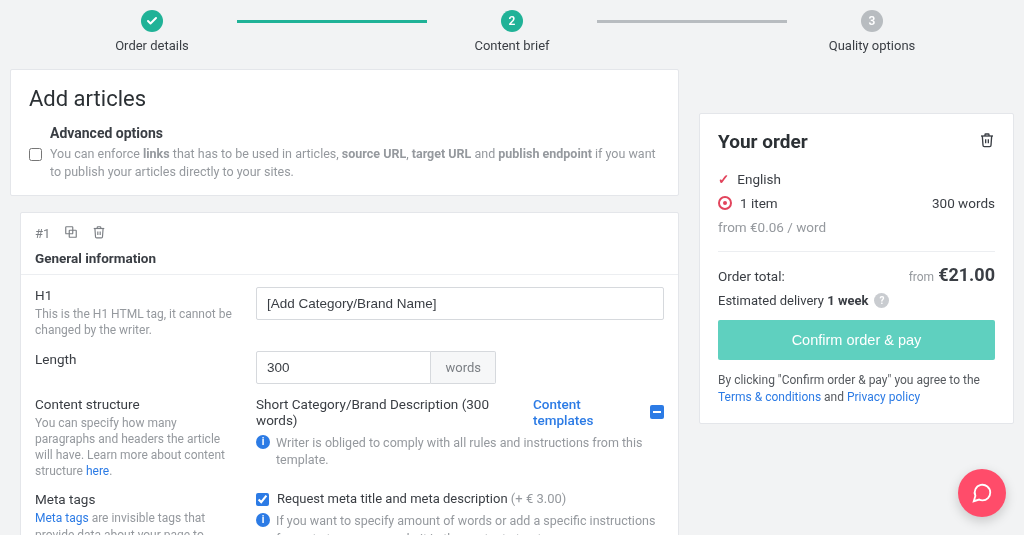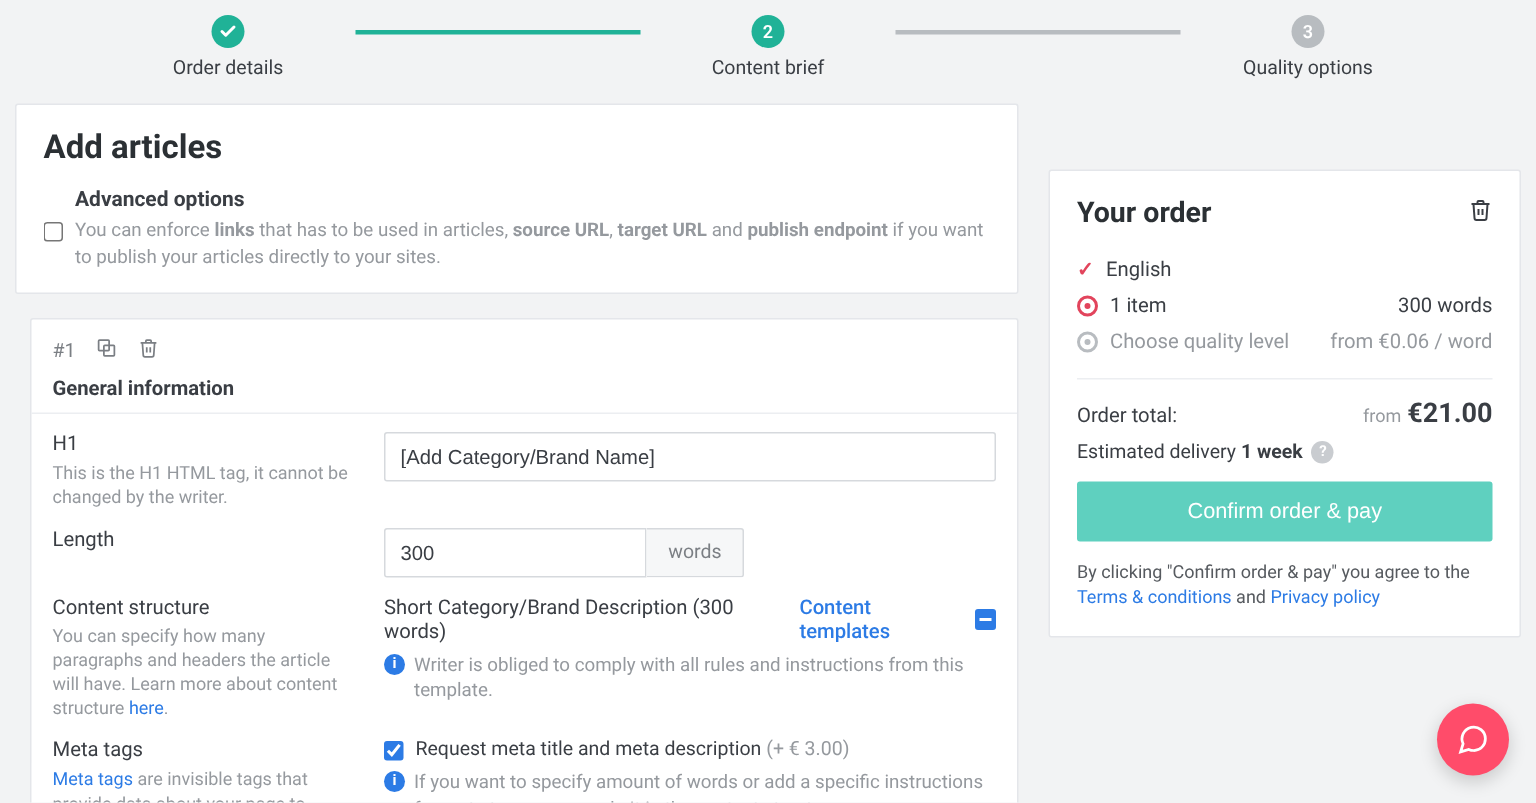--- a/index.html
+++ b/index.html
@@ -13,21 +13,21 @@
   .dot.current { background:#20b297; }
   .dot.future { background:#b8bcc0; }
   .step-label { margin-top:6px; font-size:13px; color:#3a3e44; }
   .line { height:3px; width:190px; margin-top:10px; }
   .line.done { background:#20b297; }
   .line.future { background:#b8bcc0; }
   .content { display:flex; gap:20px; padding: 12px 10px 0 10px; }
   .left { flex:1; }
   .card { background:#fff; border:1px solid #e4e6ea; border-radius:2px; }
   .add-header { padding:16px 18px 14px; }
-  h1.page { font-size:22px; font-weight:700; color:#2b3034; margin-bottom:14px; }
+  h1.page { font-size:22px; font-weight:400; color:#2b3034; margin-bottom:14px; }
   .adv-row { display:flex; align-items:center; gap:8px; }
   .adv-row input[type=checkbox] { margin-top:3px; }
   .adv-title { font-weight:700; font-size:14px; }
   .adv-desc { font-size:12.5px; color:#95999e; margin-top:4px; line-height:1.45; }
   .adv-desc b { color:#95999e; font-weight:700; }
   .item-card { margin-top:16px; margin-left:10px; margin-right:0; }
   .item-head { display:flex; align-items:center; gap:14px; padding:12px 14px 6px; color:#7b7f84; font-size:13px; }
   .icon-btn { cursor:pointer; color:#7b7f84; }
   .section-label { font-weight:700; font-size:13.5px; color:#3a3e44; padding:2px 14px 8px; }
   .hr { border:0; border-top:1px solid #eceef1; }
@@ -209,24 +209,20 @@
         </div>
       </div>
       <div class="summary-row">
         <div class="summary-left">
           <span class="ring"></span>
           <span>1 item</span>
         </div>
         <span>300 words</span>
       </div>
       <div class="summary-row gray">
-        <div class="summary-left">
-          <span class="ring gray"></span>
-          <span>Choose quality level</span>
-        </div>
         <span>from €0.06 / word</span>
       </div>
 
       <div class="sep"></div>
 
       <div class="total-row">
         <span>Order total:</span>
         <span>
           <span class="from">from</span><span class="total-val">€21.00</span>
         </span>

